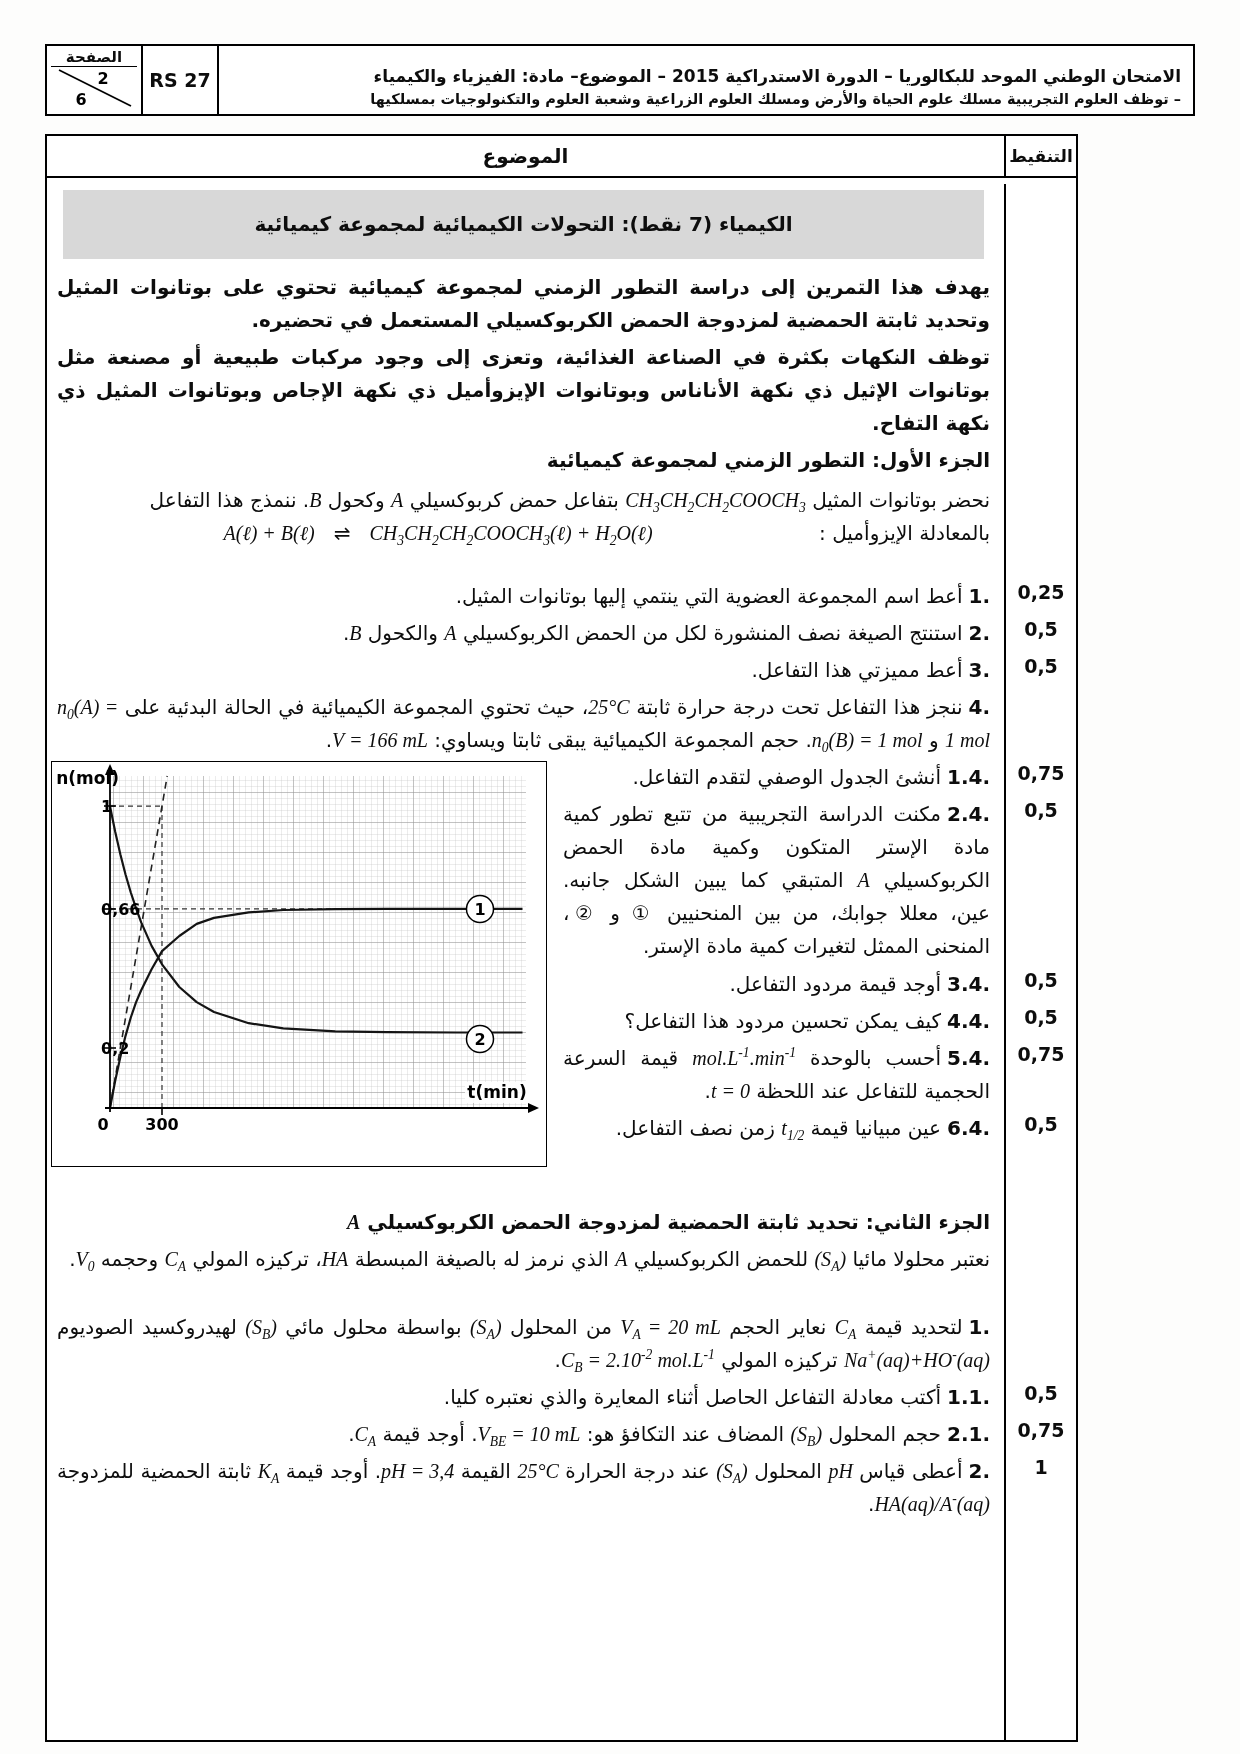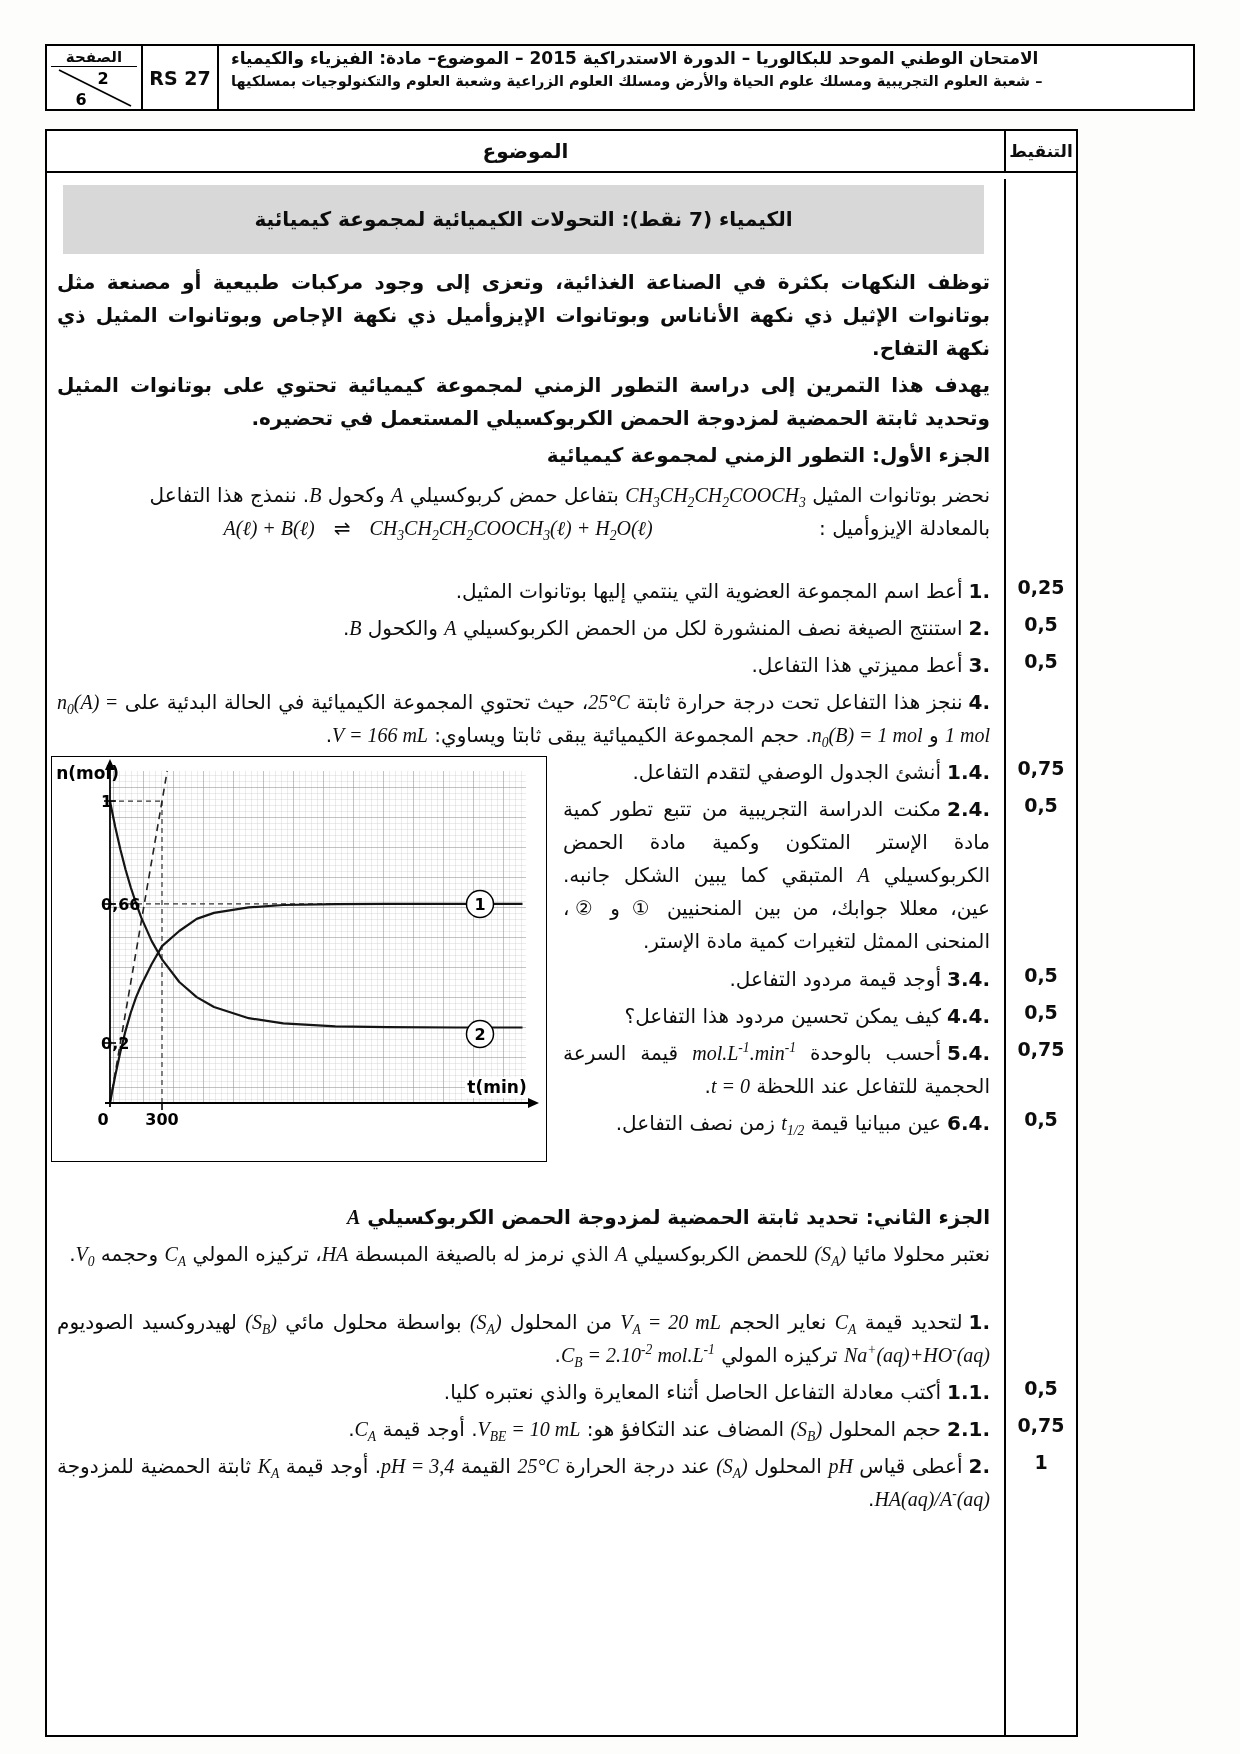--- a/index.html
+++ b/index.html
@@ -4,21 +4,21 @@
 <style>
   * { margin:0; padding:0; box-sizing:border-box; }
   body {
     width:1240px; height:1754px; background:#fdfdfc; color:#0d0d0d;
     font-family:"DejaVu Sans", sans-serif; direction:rtl;
   }
   .page { width:1240px; height:1754px; padding:44px 45px 10px; position:relative; }
 
   
   .exam-header { border:2px solid #000; display:flex; align-items:stretch; min-height:66px; background:#fff; }
-  .header-title { flex:1; padding:0 12px 5px; text-align:left; }
+  .header-title { flex:1; padding:18px 12px 5px; text-align:right; }
   .header-title .l1 { font-weight:bold; font-size:17px; line-height:1.45; }
   .header-title .l2 { font-weight:bold; font-size:14.5px; line-height:1.4; }
   .rs-box { flex:0 0 78px; border-left:2px solid #000; border-right:2px solid #000;
             display:flex; align-items:center; justify-content:center;
             font-weight:bold; font-size:19px; direction:ltr; }
   .page-box { flex:0 0 94px; padding:2px 4px 0; text-align:center; }
   .page-box .pl { font-weight:bold; font-size:15px; border-bottom:1px solid #000; }
   .page-box svg { display:block; margin:0 auto; }
   .page-box text { font-weight:bold; font-size:16px; font-family:"DejaVu Sans", sans-serif; }
 
@@ -67,21 +67,21 @@
   .badge { fill:#fff; stroke:#000; stroke-width:1.5; }
 </style>
 </head>
 <body>
 
 <div class="page">
 
   <header class="exam-header">
     <div class="header-title">
       <div class="l1">الامتحان الوطني الموحد للبكالوريا – الدورة الاستدراكية 2015 – الموضوع– مادة: الفيزياء والكيمياء</div>
-      <div class="l2">– شعبة العلوم التجريبية ومسلك علوم الحياة والأرض ومسلك العلوم الزراعية وشعبة العلوم والتكنولوجيات بمسلكيها</div>
+      <div class="l2">– توظف العلوم التجريبية مسلك علوم الحياة والأرض ومسلك العلوم الزراعية وشعبة العلوم والتكنولوجيات بمسلكيها</div>
     </div>
     <div class="rs-box">RS 27</div>
     <div class="page-box">
       <div class="pl">الصفحة</div>
       <svg width="86" height="42" viewBox="0 0 86 42">
         <line x1="8" y1="3" x2="80" y2="39" stroke="#000" stroke-width="1.6"></line>
         <text x="52" y="17" text-anchor="middle">2</text>
         <text x="30" y="38" text-anchor="middle">6</text>
       </svg>
     </div>
@@ -95,30 +95,30 @@
 
     <div class="tbody">
 
       <div class="row" style="min-height:50px">
         <div class="mark-cell"></div>
         <div class="content-cell">
           <div class="section-bar">الكيمياء (7 نقط): التحولات الكيميائية لمجموعة كيميائية</div>
         </div>
       </div>
 
+      <div class="row" style="min-height:68px">
+        <div class="mark-cell"></div>
+        <div class="content-cell">
+            <p class="para bold">يهدف هذا التمرين إلى دراسة التطور الزمني لمجموعة كيميائية تحتوي على بوتانوات المثيل وتحديد ثابتة الحمضية لمزدوجة الحمض الكربوكسيلي المستعمل في تحضيره.</p>
+          </div>
+      </div>
       <div class="row" style="min-height:100px">
         <div class="mark-cell"></div>
         <div class="content-cell">
             <p class="para bold">توظف النكهات بكثرة في الصناعة الغذائية، وتعزى إلى وجود مركبات طبيعية أو مصنعة مثل بوتانوات الإثيل ذي نكهة الأناناس وبوتانوات الإيزوأميل ذي نكهة الإجاص وبوتانوات المثيل ذي نكهة التفاح.</p>
-          </div>
-      </div>
-      <div class="row" style="min-height:68px">
-        <div class="mark-cell"></div>
-        <div class="content-cell">
-            <p class="para bold">يهدف هذا التمرين إلى دراسة التطور الزمني لمجموعة كيميائية تحتوي على بوتانوات المثيل وتحديد ثابتة الحمضية لمزدوجة الحمض الكربوكسيلي المستعمل في تحضيره.</p>
           </div>
       </div>
 
       <div class="row" style="min-height:40px">
         <div class="mark-cell"></div>
         <div class="content-cell">
             <div class="part-heading">الجزء الأول: التطور الزمني لمجموعة كيميائية</div>
           </div>
       </div>
 

